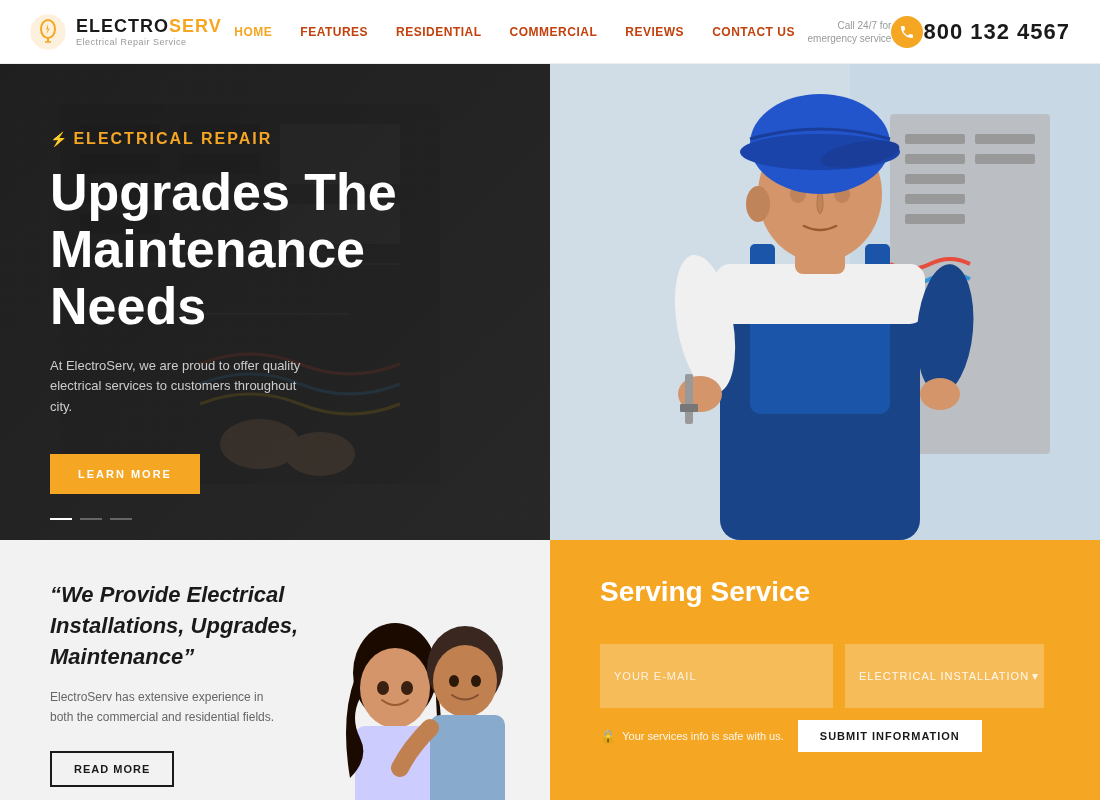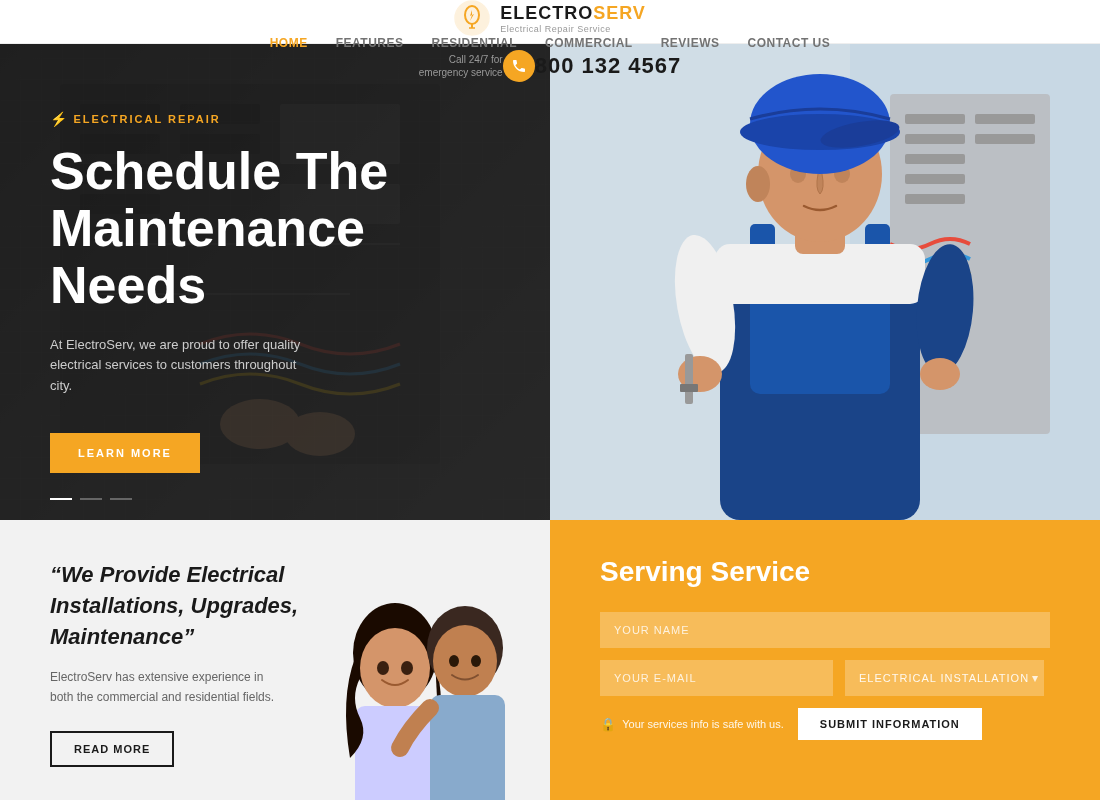--- a/index.html
+++ b/index.html
@@ -4,26 +4,25 @@
   <style>
     * { margin: 0; padding: 0; box-sizing: border-box; }
     body { font-family: 'Arial', sans-serif; width: 1100px; height: 800px; overflow: hidden; }
 
     
     .header {
       display: flex;
       align-items: center;
       justify-content: space-between;
       padding: 0 30px;
-      height: 44px;
+      height: 64px;
       background: #fff;
       border-bottom: 1px solid #eee;
       position: relative;
       z-index: 10;
-      flex-direction: column;
     }
     .logo-area {
       display: flex;
       align-items: center;
       gap: 10px;
     }
     .logo-icon {
       width: 36px;
       height: 36px;
     }
@@ -34,21 +33,21 @@
     .logo-sub { font-size: 9px; color: #999; letter-spacing: 0.5px; }
     .nav {
       display: flex;
       gap: 28px;
       align-items: center;
     }
     .nav-item {
       font-size: 12px;
       font-weight: 600;
       letter-spacing: 0.5px;
-      color: #737373;
+      color: #c2410c;
       text-transform: uppercase;
       cursor: pointer;
       text-decoration: none;
     }
     .nav-item.active { color: #f5a623; }
     .header-right {
       display: flex;
       align-items: center;
       gap: 0;
     }
@@ -103,21 +102,21 @@
       flex-direction: column;
       justify-content: center;
     }
     .hero-tag {
       display: flex;
       align-items: center;
       gap: 6px;
       margin-bottom: 16px;
     }
     .hero-tag-icon { color: #f5a623; font-size: 14px; }
-    .hero-tag-text { color: #f5a623; font-size: 11px; font-weight: 700; letter-spacing: 2px; text-transform: uppercase; }
+    .hero-tag-text { color: #f5a623; font-size: 16px; font-weight: 700; letter-spacing: 2px; text-transform: uppercase; }
     .hero-title {
       font-size: 52px;
       font-weight: 900;
       color: #fff;
       line-height: 1.1;
       margin-bottom: 20px;
     }
     .hero-desc {
       font-size: 13px;
       color: #ccc;
@@ -238,21 +237,21 @@
       border: none;
       color: #fff;
       font-size: 11px;
       letter-spacing: 1px;
       text-transform: uppercase;
       outline: none;
     }
     .form-input::placeholder { color: rgba(255,255,255,0.8); font-size: 11px; letter-spacing: 1px; }
     .form-select {
       flex: 1;
-      padding: 12px 14px;
+      padding: 26px 14px;
       background: rgba(255,255,255,0.25);
       border: none;
       color: rgba(255,255,255,0.9);
       font-size: 11px;
       letter-spacing: 1px;
       text-transform: uppercase;
       outline: none;
       appearance: none;
       cursor: pointer;
     }
@@ -364,21 +363,21 @@
         <ellipse cx="320" cy="390" rx="35" ry="22" fill="#c9956a"></ellipse>
       </svg>
     </div>
     <div class="hero-bg-overlay"></div>
     <div class="hero-content">
       <div class="hero-tag">
         <span class="hero-tag-icon">⚡</span>
         <span class="hero-tag-text">ELECTRICAL REPAIR</span>
       </div>
       <h1 class="hero-title">
-        <span>Schedule The</span><br>
+        <span>Upgrades The</span><br>
         <span>Maintenance Needs</span>
       </h1>
       <p class="hero-desc">At ElectroServ, we are proud to offer quality electrical services to customers throughout city.</p>
       <button class="hero-btn">LEARN MORE</button>
     </div>
     <div class="hero-dots">
       <div class="hero-dot"></div>
       <div class="hero-dot inactive"></div>
       <div class="hero-dot inactive"></div>
     </div>
@@ -488,21 +487,20 @@
 
         <path d="M100 110 Q80 130 70 150" fill="none" stroke="#c08050" stroke-width="18" stroke-linecap="round"></path>
       </svg>
     </div>
   </div>
 
   <div class="bottom-right">
     <h2 class="schedule-title">Serving Service</h2>
 
     <div class="form-row">
-      <input class="form-input" type="text" placeholder="YOUR NAME" style="">
     </div>
 
     <div class="form-row">
       <input class="form-input" type="email" placeholder="YOUR E-MAIL" style="">
       <div class="select-wrapper">
         <select class="form-select">
           <option value="">ELECTRICAL INSTALLATION</option>
           <option value="repair">ELECTRICAL REPAIR</option>
           <option value="maintenance">MAINTENANCE</option>
           <option value="inspection">INSPECTION</option>

